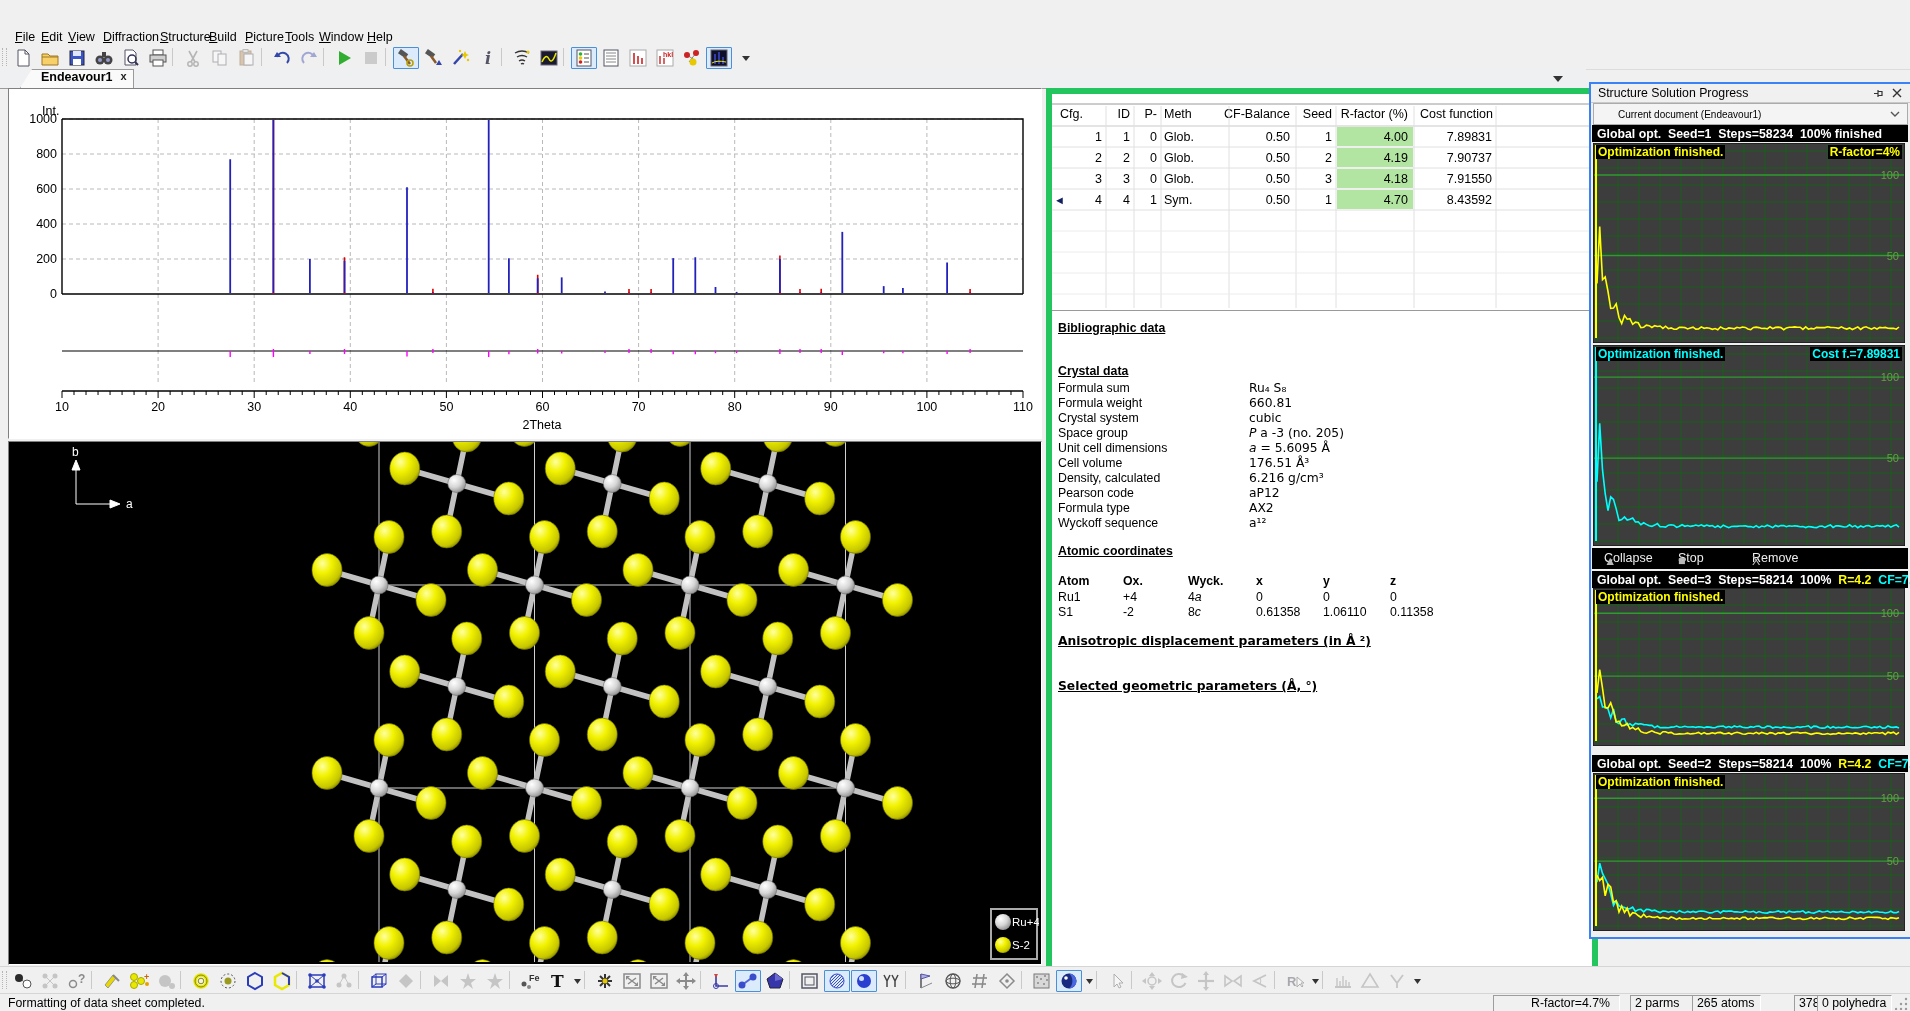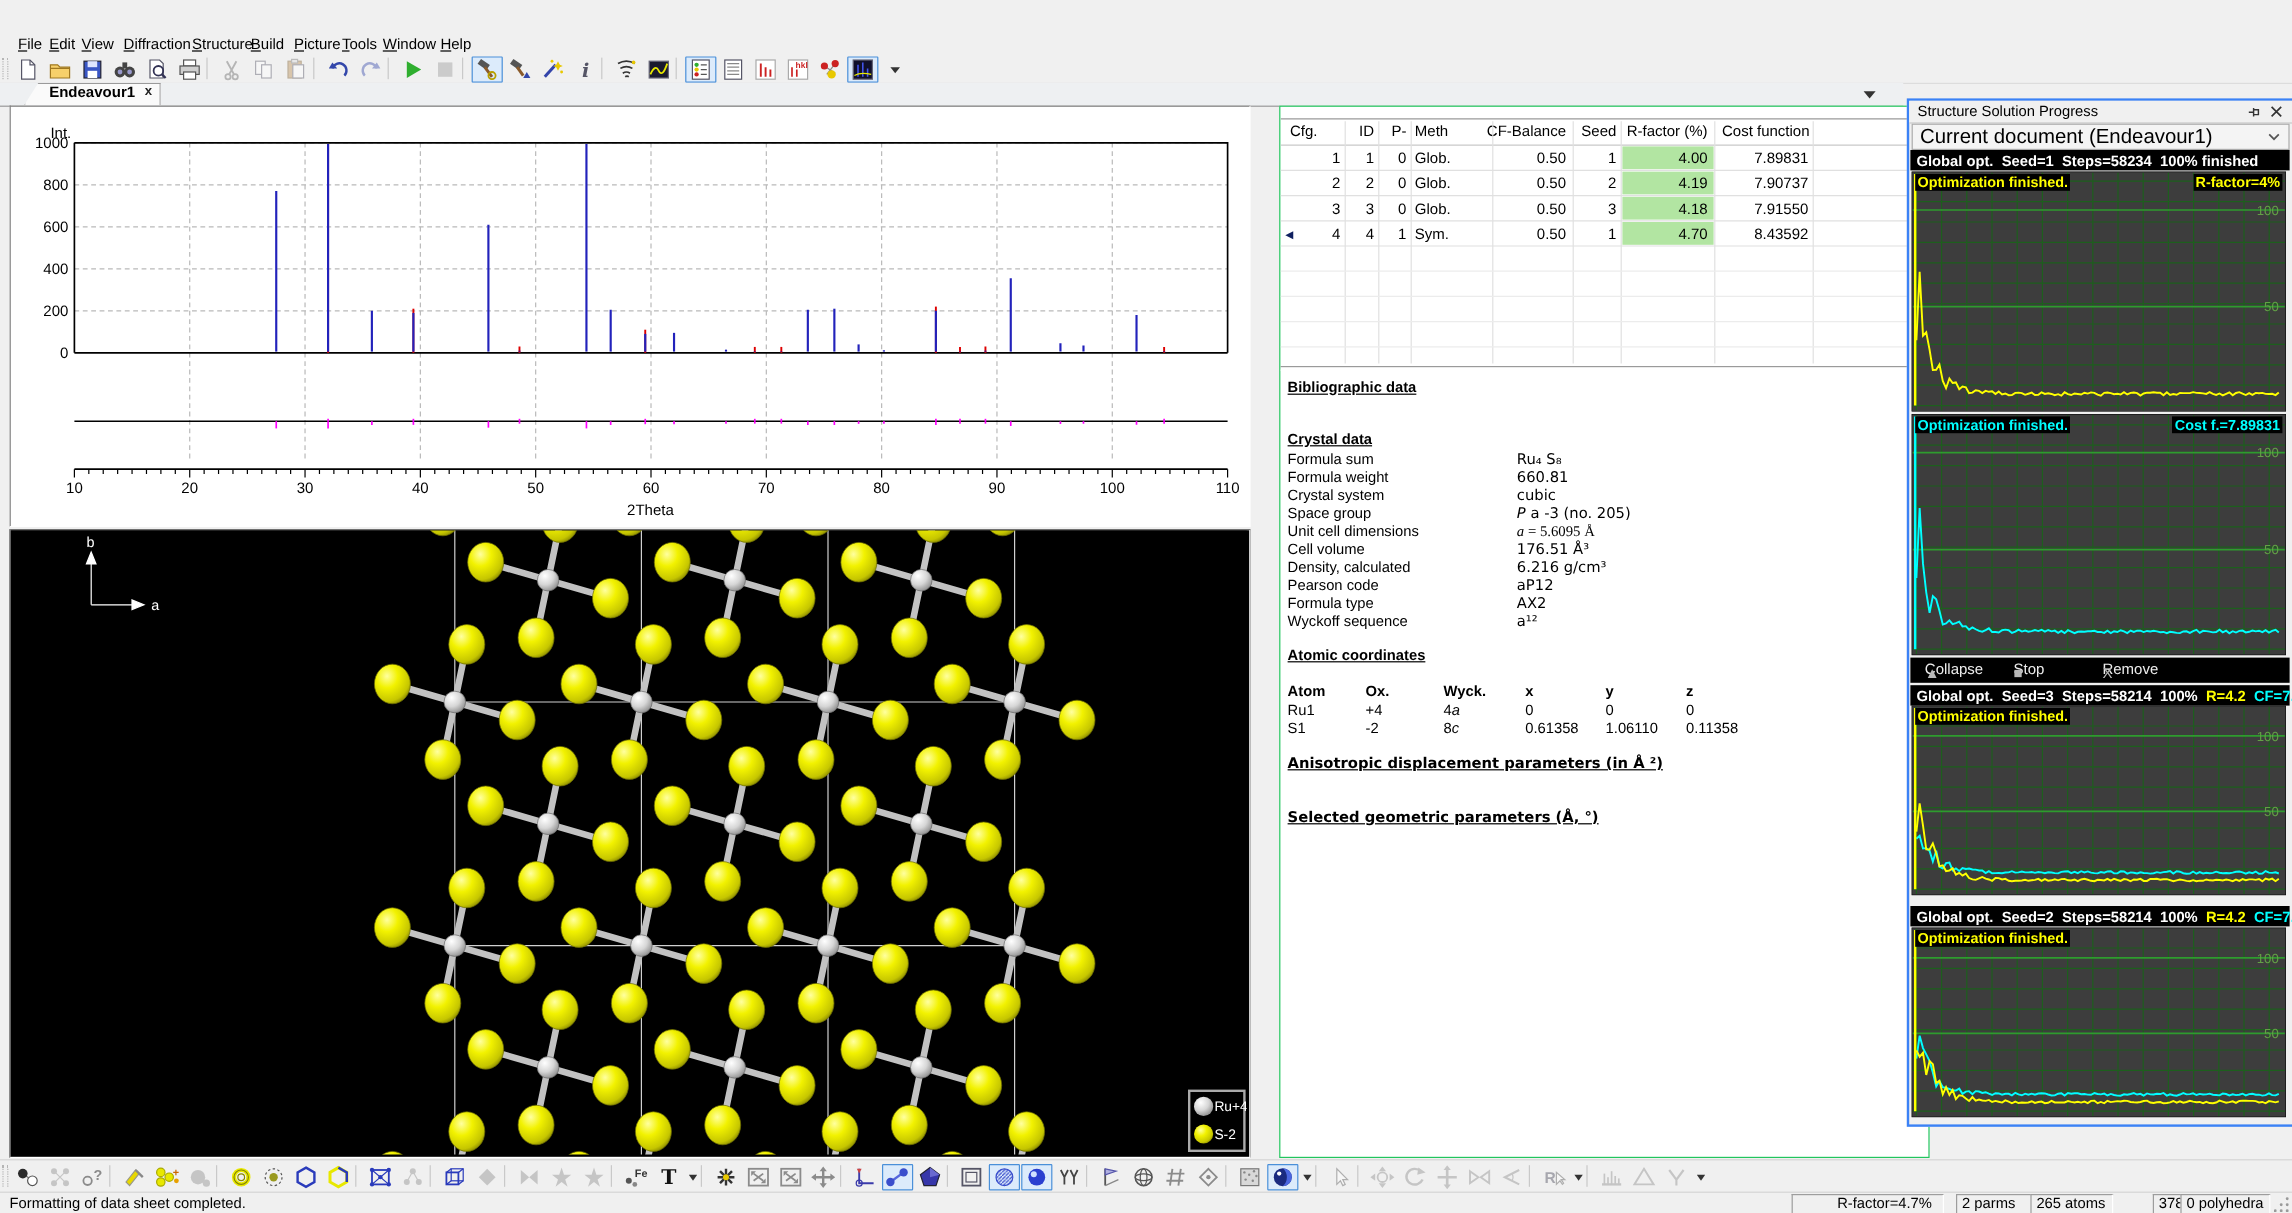--- a/index.html
+++ b/index.html
@@ -27,30 +27,30 @@
   
   #tabrow{left:0;top:69px;width:1586px;height:19px;background:#eef0f2;border-bottom:1px solid #9a9a9a;}
   #tab{left:20px;top:0px;height:18px;width:112px;background:#fafafa;border:1px solid #9a9a9a;border-bottom:none;
        clip-path:polygon(12px 0,100% 0,100% 100%,0 100%);display:flex;align-items:flex-start;}
   #tab-label{margin-left:20px;font-weight:bold;font-size:12.5px;}
   #tab-close{margin-left:8px;font-weight:bold;font-size:11px;color:#222;}
   
   .sunken{border-top:1px solid #808080;border-left:1px solid #808080;border-right:1px solid #fff;border-bottom:1px solid #fff;}
   #chart-panel{left:8px;top:88px;width:1032px;height:349px;background:#fff;}
   #crystal-panel{left:8px;top:441px;width:1032px;height:522px;background:#000;}
-  #data-panel{left:1046px;top:88px;width:540px;height:875px;background:#fff;overflow:hidden;border:1px solid #22c55e;margin-left:20px;}
+  #data-panel{left:1046px;top:88px;width:540px;height:875px;background:#fff;overflow:hidden;border:6px solid #22c55e;}
   
   .ds{position:absolute;font-size:12.3px;white-space:pre;}
   .ds-h{font-weight:bold;text-decoration:underline;}
   
   #progress{left:1589px;top:82px;width:319px;height:853px;background:#f0f0f0;border:2px solid #3b82f6;}
   #pp-title{left:0;top:0;width:100%;height:18px;background:#f0f0f0;border-bottom:1px solid #c9c9c9;display:flex;align-items:center;}
   #pp-title span{margin-left:7px;font-size:12.3px;}
   #pp-select{left:2px;top:19px;width:313px;height:20px;background:#f4f4f4;border:1px solid #ababab;display:flex;align-items:center;}
-  #pp-select span{margin-left:6px;font-size:17px;}
+  #pp-select span{margin-left:24px;font-size:10px;}
   .pp-head{position:absolute;left:1px;width:316px;height:17px;background:#000;color:#fff;
            font-size:12.3px;font-weight:600;white-space:pre;display:flex;align-items:center;padding-left:5px;box-sizing:border-box;}
   .pp-chart{position:absolute;left:2px;}
   .chart-lab{position:absolute;font-size:12px;font-weight:700;background:#000;padding:0 2px;white-space:nowrap;}
   #pp-btns{position:absolute;left:1px;width:316px;height:21px;background:#000;color:#ededed;font-size:12.5px;}
   #pp-btns span{position:absolute;top:3px;}
   .glyph{color:#b9b9b9;margin-right:5px;}
   
   #statusbar{left:0;top:993px;width:1910px;height:18px;background:#f0f0f0;border-top:1px solid #d5d5d5;}
   #status-msg{left:8px;top:2px;font-size:12.3px;}
@@ -851,21 +851,21 @@
         <div class="ds ds-h" style="left: 6px; top: 51px;">Crystal data</div>
         <div class="ds " style="left: 6px; top: 68px;">Formula sum</div>
         <div class="ds uni" style="left: 197px; top: 68px;">Ru₄ S₈</div>
         <div class="ds " style="left: 6px; top: 83px;">Formula weight</div>
         <div class="ds uni" style="left: 197px; top: 83px;">660.81</div>
         <div class="ds " style="left: 6px; top: 98px;">Crystal system</div>
         <div class="ds uni" style="left: 197px; top: 98px;">cubic</div>
         <div class="ds " style="left: 6px; top: 113px;">Space group</div>
         <div class="ds uni" style="left: 197px; top: 113px;"><i>P</i> a -3 (no. 205)</div>
         <div class="ds " style="left: 6px; top: 128px;">Unit cell dimensions</div>
-        <div class="ds uni" style="left: 197px; top: 128px; font-family: Liberation Serif, serif;"><i>a</i> = 5.6095 Å</div>
+        <div class="ds uni" style="left: 197px; top: 128px;"><i>a</i> = 5.6095 Å</div>
         <div class="ds " style="left: 6px; top: 143px;">Cell volume</div>
         <div class="ds uni" style="left: 197px; top: 143px;">176.51 Å³</div>
         <div class="ds " style="left: 6px; top: 158px;">Density, calculated</div>
         <div class="ds uni" style="left: 197px; top: 158px;">6.216 g/cm³</div>
         <div class="ds " style="left: 6px; top: 173px;">Pearson code</div>
         <div class="ds uni" style="left: 197px; top: 173px;">aP12</div>
         <div class="ds " style="left: 6px; top: 188px;">Formula type</div>
         <div class="ds uni" style="left: 197px; top: 188px;">AX2</div>
         <div class="ds " style="left: 6px; top: 203px;">Wyckoff sequence</div>
         <div class="ds uni" style="left: 197px; top: 203px;">a¹²</div>

